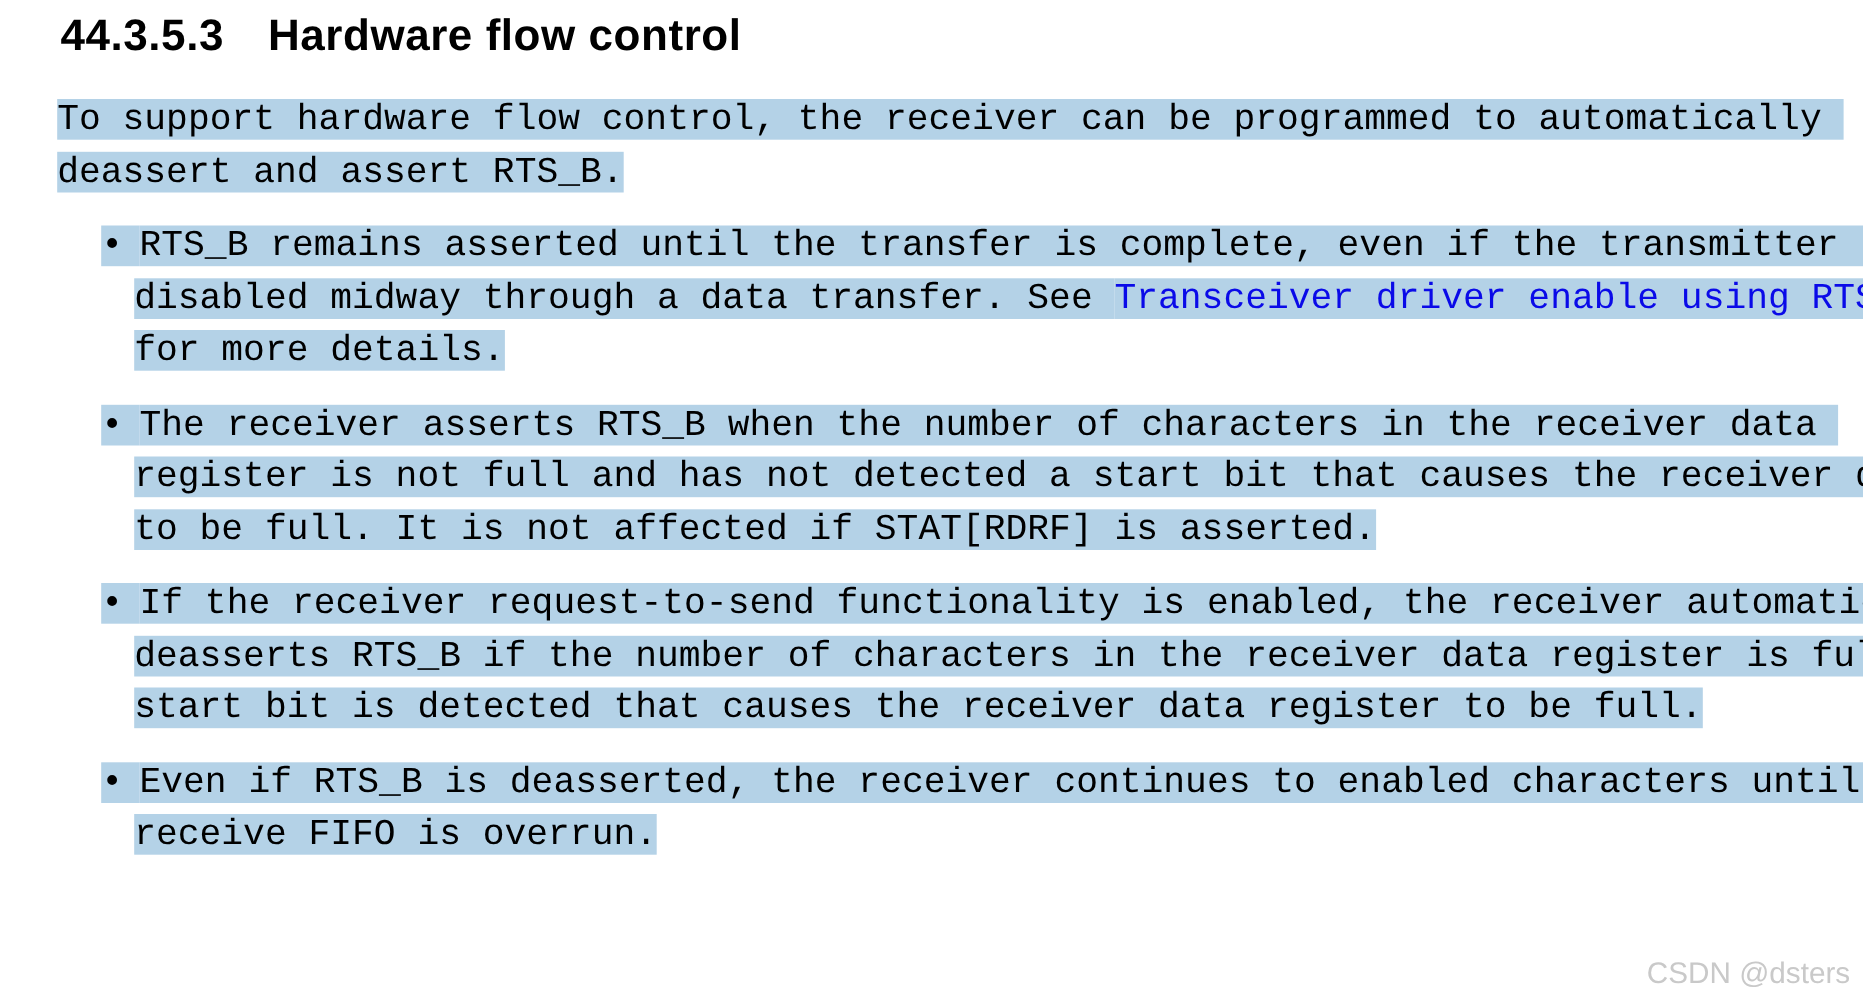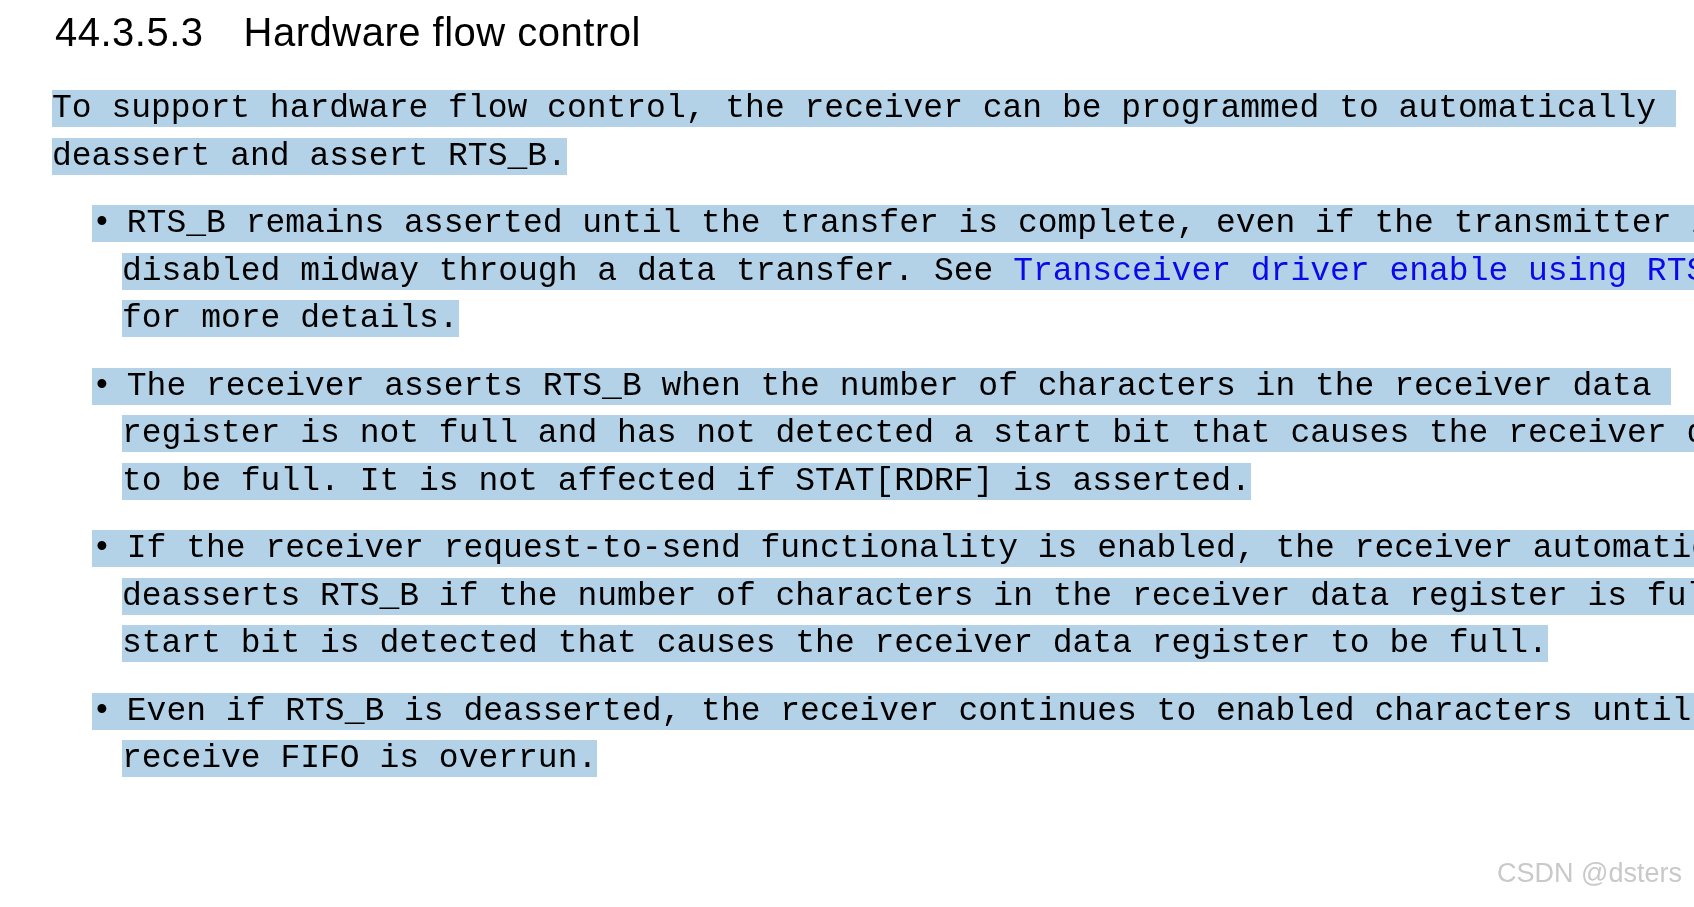--- a/index.html
+++ b/index.html
@@ -18,21 +18,21 @@
     overflow: hidden;
     position: relative;
   }
   .page {
     width: 1694px;
     height: 907px;
     position: relative;
   }
   h1.section-heading {
     font-family: "Liberation Sans", sans-serif;
-    font-weight: normal;
+    font-weight: bold;
     font-size: 40px;
     line-height: 44px;
     margin: 10px 0 0 55px;
     letter-spacing: 0.5px;
   }
   h1.section-heading .sec-num { margin-right: 40px; }
   .body-text {
     font-size: 33px;
     line-height: 47.5px;
     font-family: Liberation Mono, monospace;
@@ -55,21 +55,21 @@
   .marker {
     padding-right: 15px;
   }
   .xref {
     color: var(--link);
     cursor: pointer;
   }
   .watermark {
     position: absolute;
     right: 12px;
-    bottom: 28px;
+    bottom: 16px;
     font-family: "Liberation Sans", sans-serif;
     font-size: 27px;
     color: var(--wm);
   }
 </style>
 </head>
 <body>
 
 <div class="page">
 

